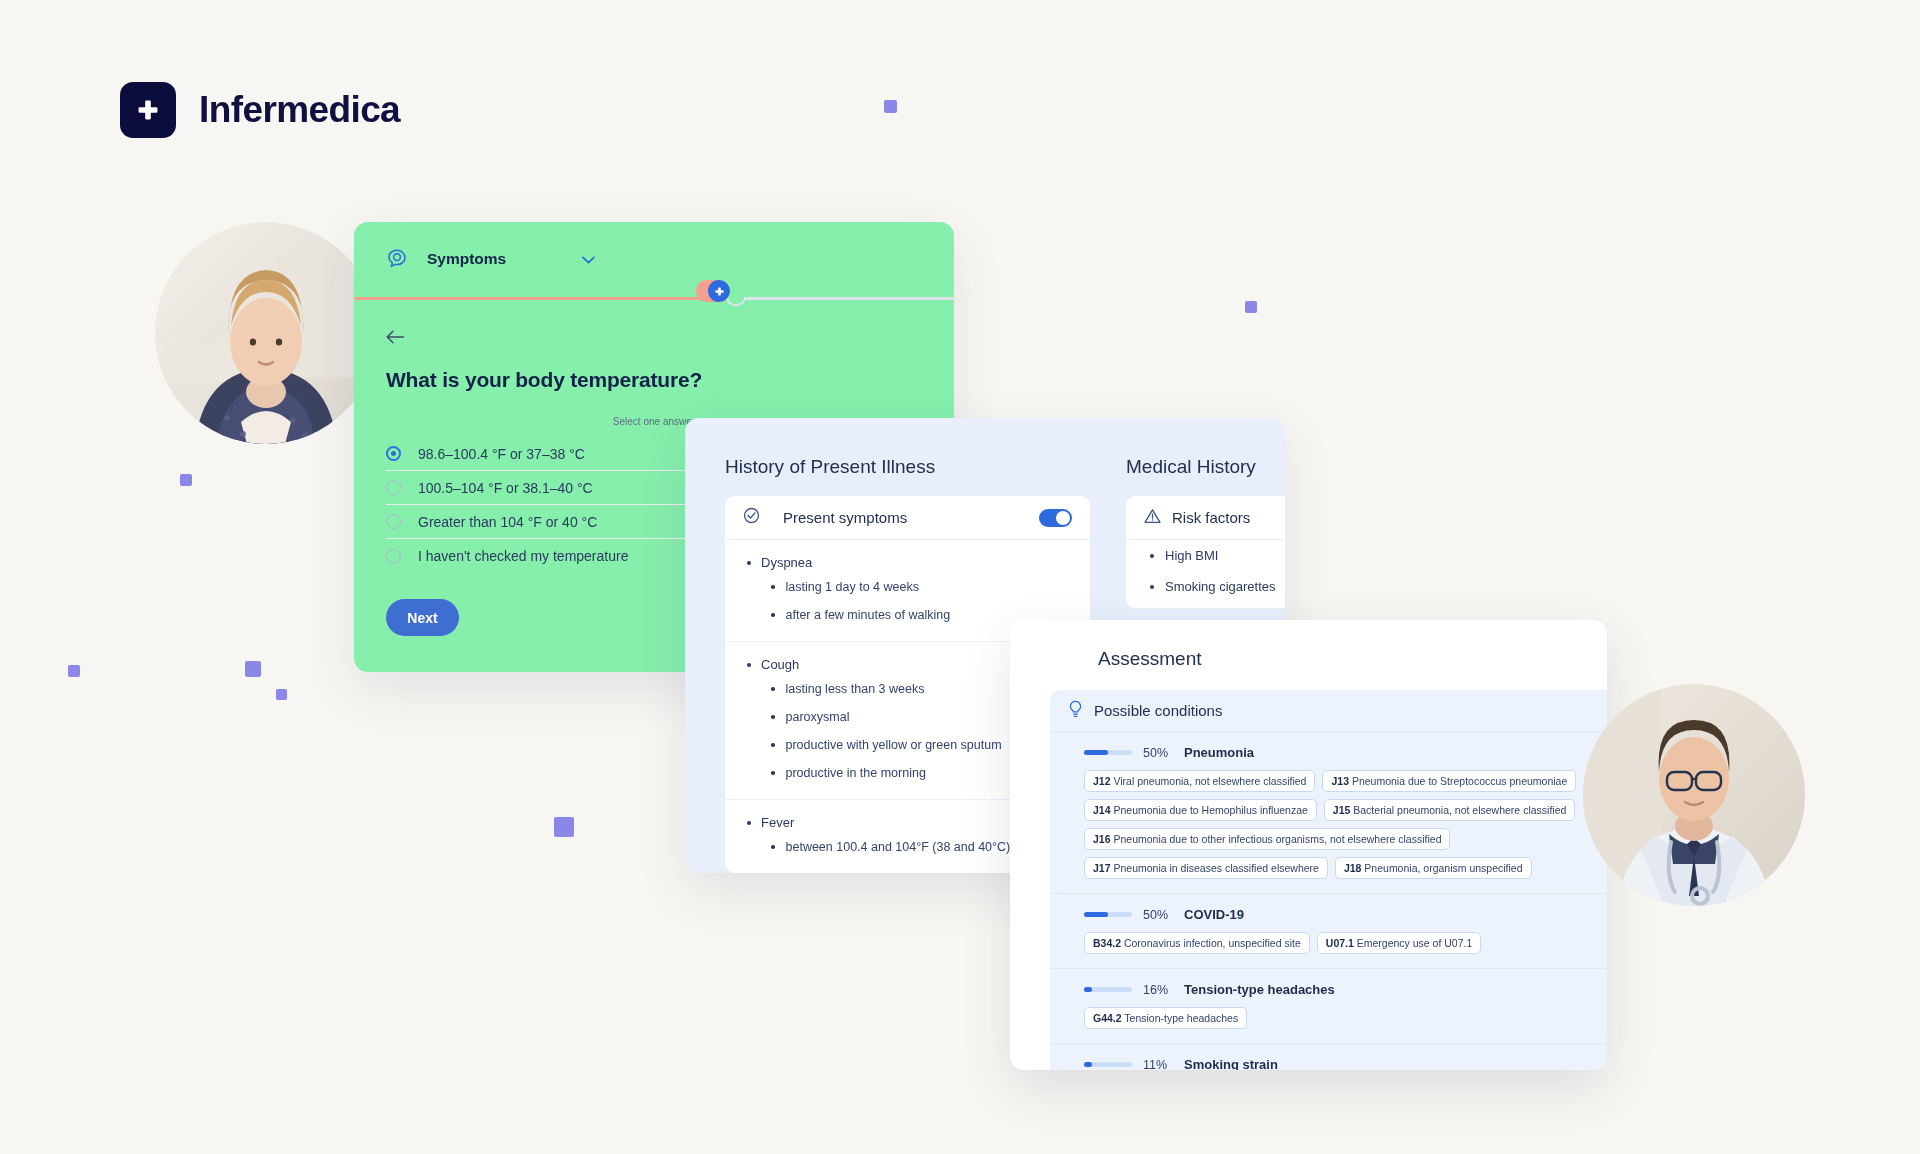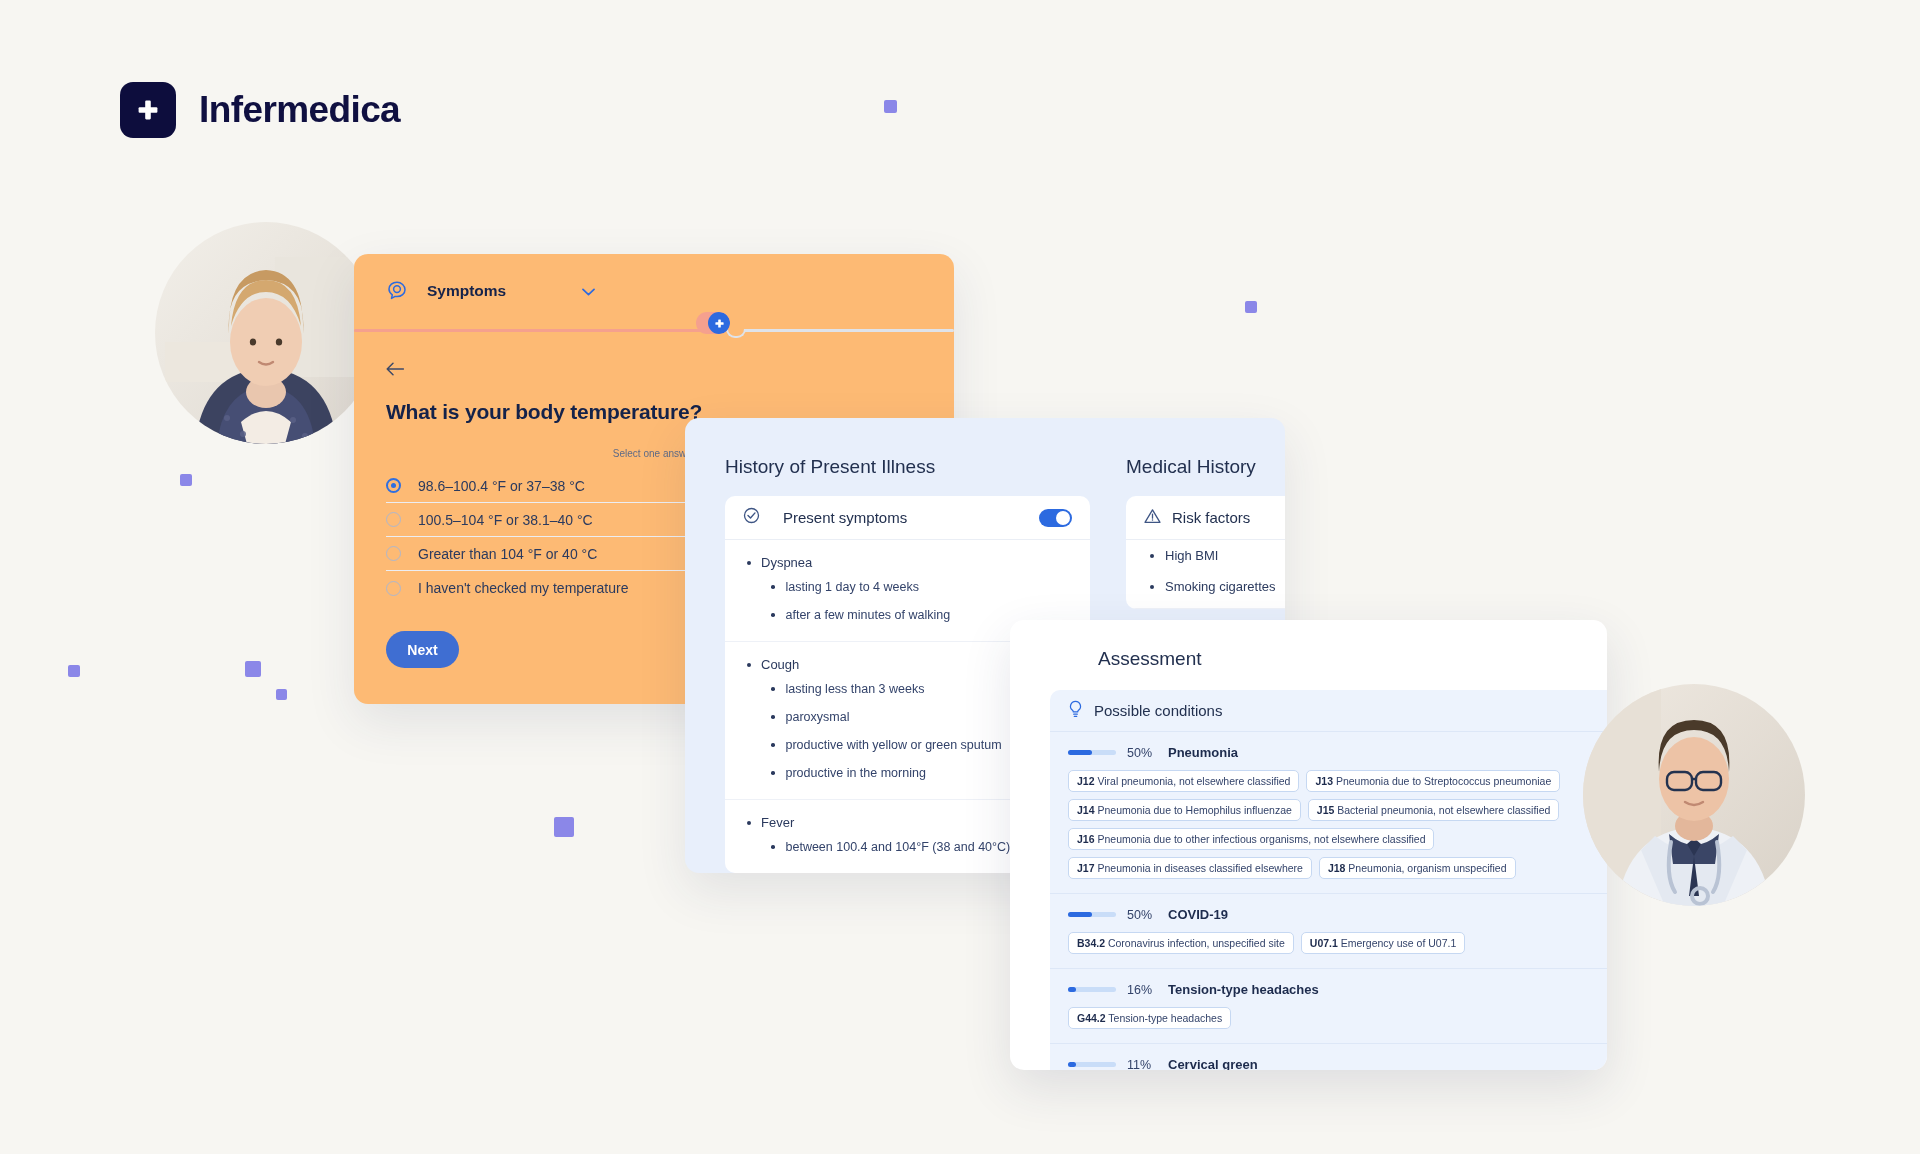--- a/index.html
+++ b/index.html
@@ -17,21 +17,21 @@
   
   #logo-row { position: absolute; left: 120px; top: 82px; display: flex; align-items: center; gap: 23px; }
   #logo-mark {
     width: 56px; height: 56px; border-radius: 13px; background: #0d0d3d;
     display: flex; align-items: center; justify-content: center;
   }
   #logo-mark svg { display: block; }
   #logo-text { font-size: 37px; font-weight: bold; color: #101041; letter-spacing: -0.6px; text-align: right; }
 
   
-  .card { position: absolute; background: #fdba74; border-radius: 14px; margin-top: 32px; }
+  .card { position: absolute; background: #86efac; border-radius: 14px; }
 
   
   #symptom-card {
     left: 354px; top: 222px; width: 600px; height: 450px;
     box-shadow: 0 18px 50px rgba(40,50,90,0.10);
     overflow: hidden;
   }
   #sc-head { display: flex; align-items: center; padding: 26px 32px 0 32px; }
   #sc-head-icon { width: 22px; height: 22px; margin-right: 19px; }
   #sc-head-label { font-size: 15.5px; font-weight: bold; color: #16234a; }
@@ -108,21 +108,21 @@
     box-shadow: 0 18px 50px rgba(40,50,90,0.12);
     overflow: hidden;
   }
   #assess-title { position: absolute; left: 40px; top: 28px; font-size: 19px; color: #22304f; margin-left: 48px; }
   #pc-card {
     position: absolute; left: 40px; top: 70px; width: 557px;
     background: #edf3fd; border-radius: 10px 0 0 0; overflow: hidden;
   }
   #pc-head { display:flex; align-items:center; height: 42px; padding: 0 18px; gap: 11px; border-bottom: 1px solid #dde7f7; }
   #pc-head-title { font-size: 15px; color: #22304f; }
-  .cond-block { padding: 13px 18px 14px 18px; border-bottom: 1px solid #dde7f7; }
+  .cond-block { padding: 13px 18px 14px 34px; border-bottom: 1px solid #dde7f7; }
   .cond-block:last-child { border-bottom: none; }
   .cond-row { display:flex; align-items:center; gap:11px; }
   .bar { width: 48px; height: 5px; border-radius: 3px; background: #c9ddf8; position: relative; flex: none; }
   .bar > i { position:absolute; left:0; top:0; height:5px; border-radius:3px; background:#2c6ae0; display:block; }
   .cond-pct { font-size: 12.5px; color: #33436a; min-width: 30px; }
   .cond-name { font-size: 13px; font-weight: bold; color: #1d2b4d; }
   .chips { display: flex; flex-wrap: wrap; gap: 7px; margin-top: 10px; }
   .chip {
     border: 1px solid #c6d8f2; border-radius: 5px; background: #fff;
     padding: 4px 8px; font-size: 10.5px; color: #33436a; white-space: nowrap;
@@ -396,21 +396,21 @@
             <div class="chips">
               <span class="chip"><b>G44.2</b> Tension-type headaches</span>
             </div>
           </div>
           <div class="cond-block">
             <div class="cond-row">
               <span class="bar" style="background: rgb(201, 221, 248);">
                 <i style="width: 8px; background: rgb(44, 106, 224);"></i>
               </span>
               <span class="cond-pct">11%</span>
-              <span class="cond-name">Cervical green</span>
+              <span class="cond-name">Smoking strain</span>
             </div>
           </div>
         </div>
     </div>
   </div>
 
   <div class="photo" id="photo-right">
     <svg width="222" height="222" viewBox="0 0 222 222">
       <defs>
         <linearGradient id="bgR" x1="0" y1="0" x2="1" y2="1">

